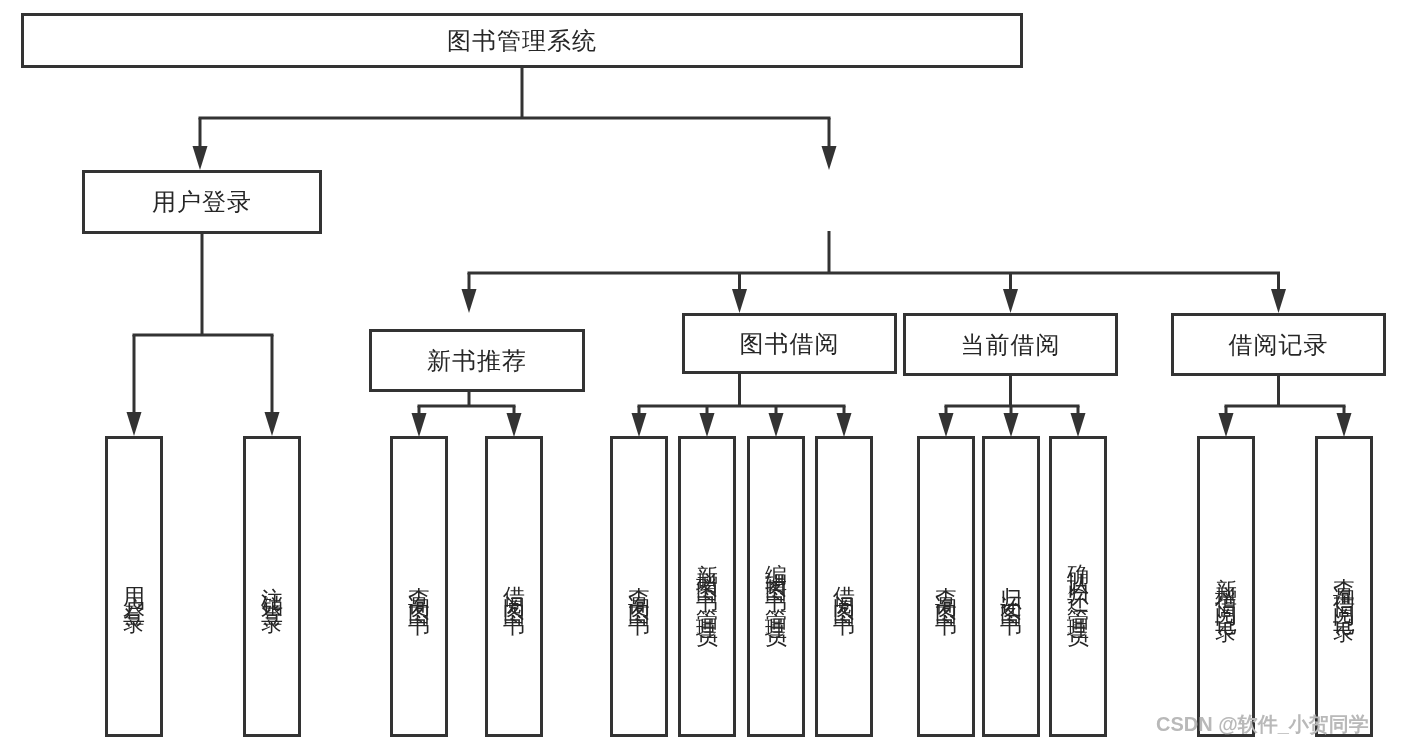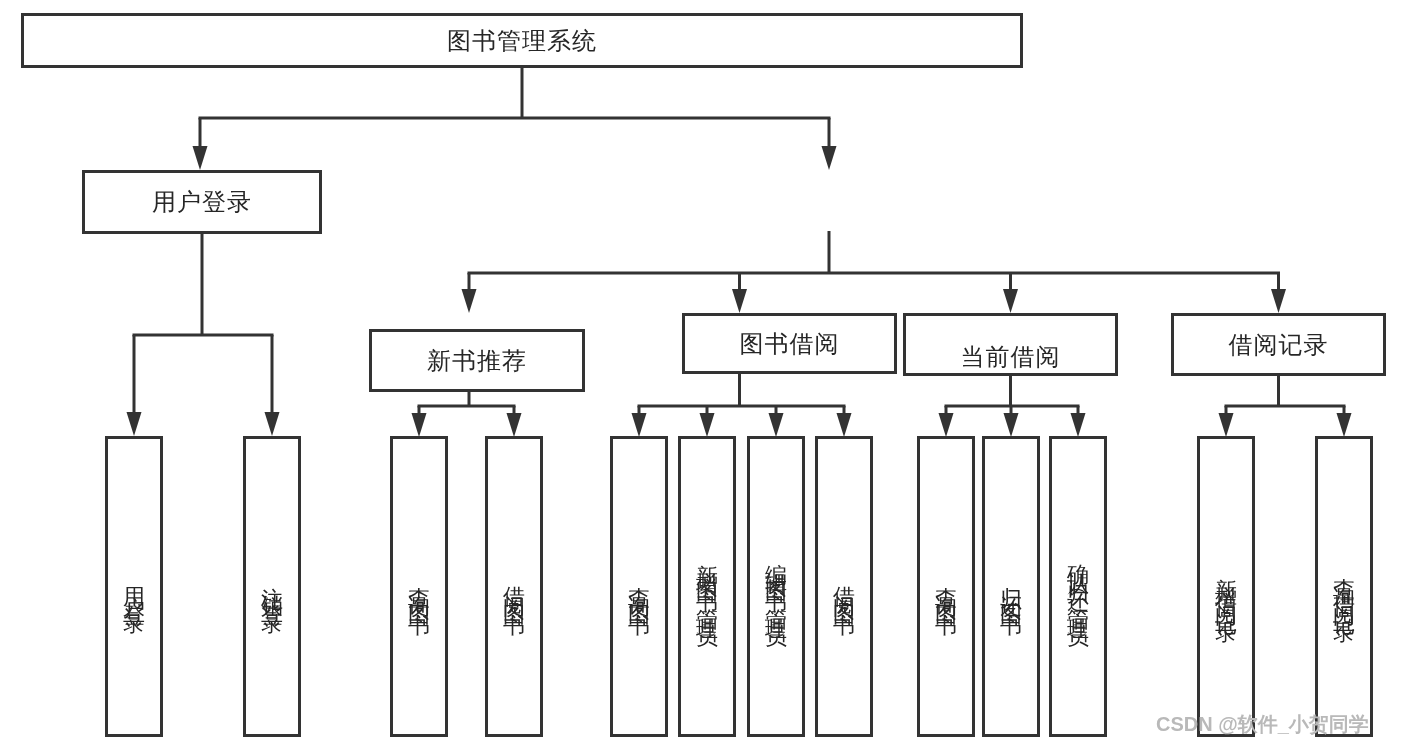--- a/index.html
+++ b/index.html
@@ -119,21 +119,21 @@
   <div class="box" style="left:82px; top:170px; width:240px; height:64px;">
     <span class="hlabel">用户登录</span>
   </div>
 
   <div class="box" style="left:361px; top:329px; width:216px; height:63px;margin-left:8px;">
     <span class="hlabel">新书推荐</span>
   </div>
   <div class="box" style="left:644px; top:313px; width:215px; height:61px;margin-left:38px;">
     <span class="hlabel">图书借阅</span>
   </div>
-  <div class="box" style="left:903px; top:313px; width:215px; height:63px;align-items:flex-end;">
+  <div class="box" style="left:903px; top:313px; width:215px; height:63px;">
     <span class="hlabel">当前借阅</span>
   </div>
   <div class="box" style="left:1171px; top:313px; width:215px; height:63px;">
     <span class="hlabel">借阅记录</span>
   </div>
 
   <div class="box leaf" style="left:105px; top:436px; width:58px; height:301px;">
     <span class="vlabel">用户登录</span>
   </div>
   <div class="box leaf" style="left:243px; top:436px; width:58px; height:301px;">

